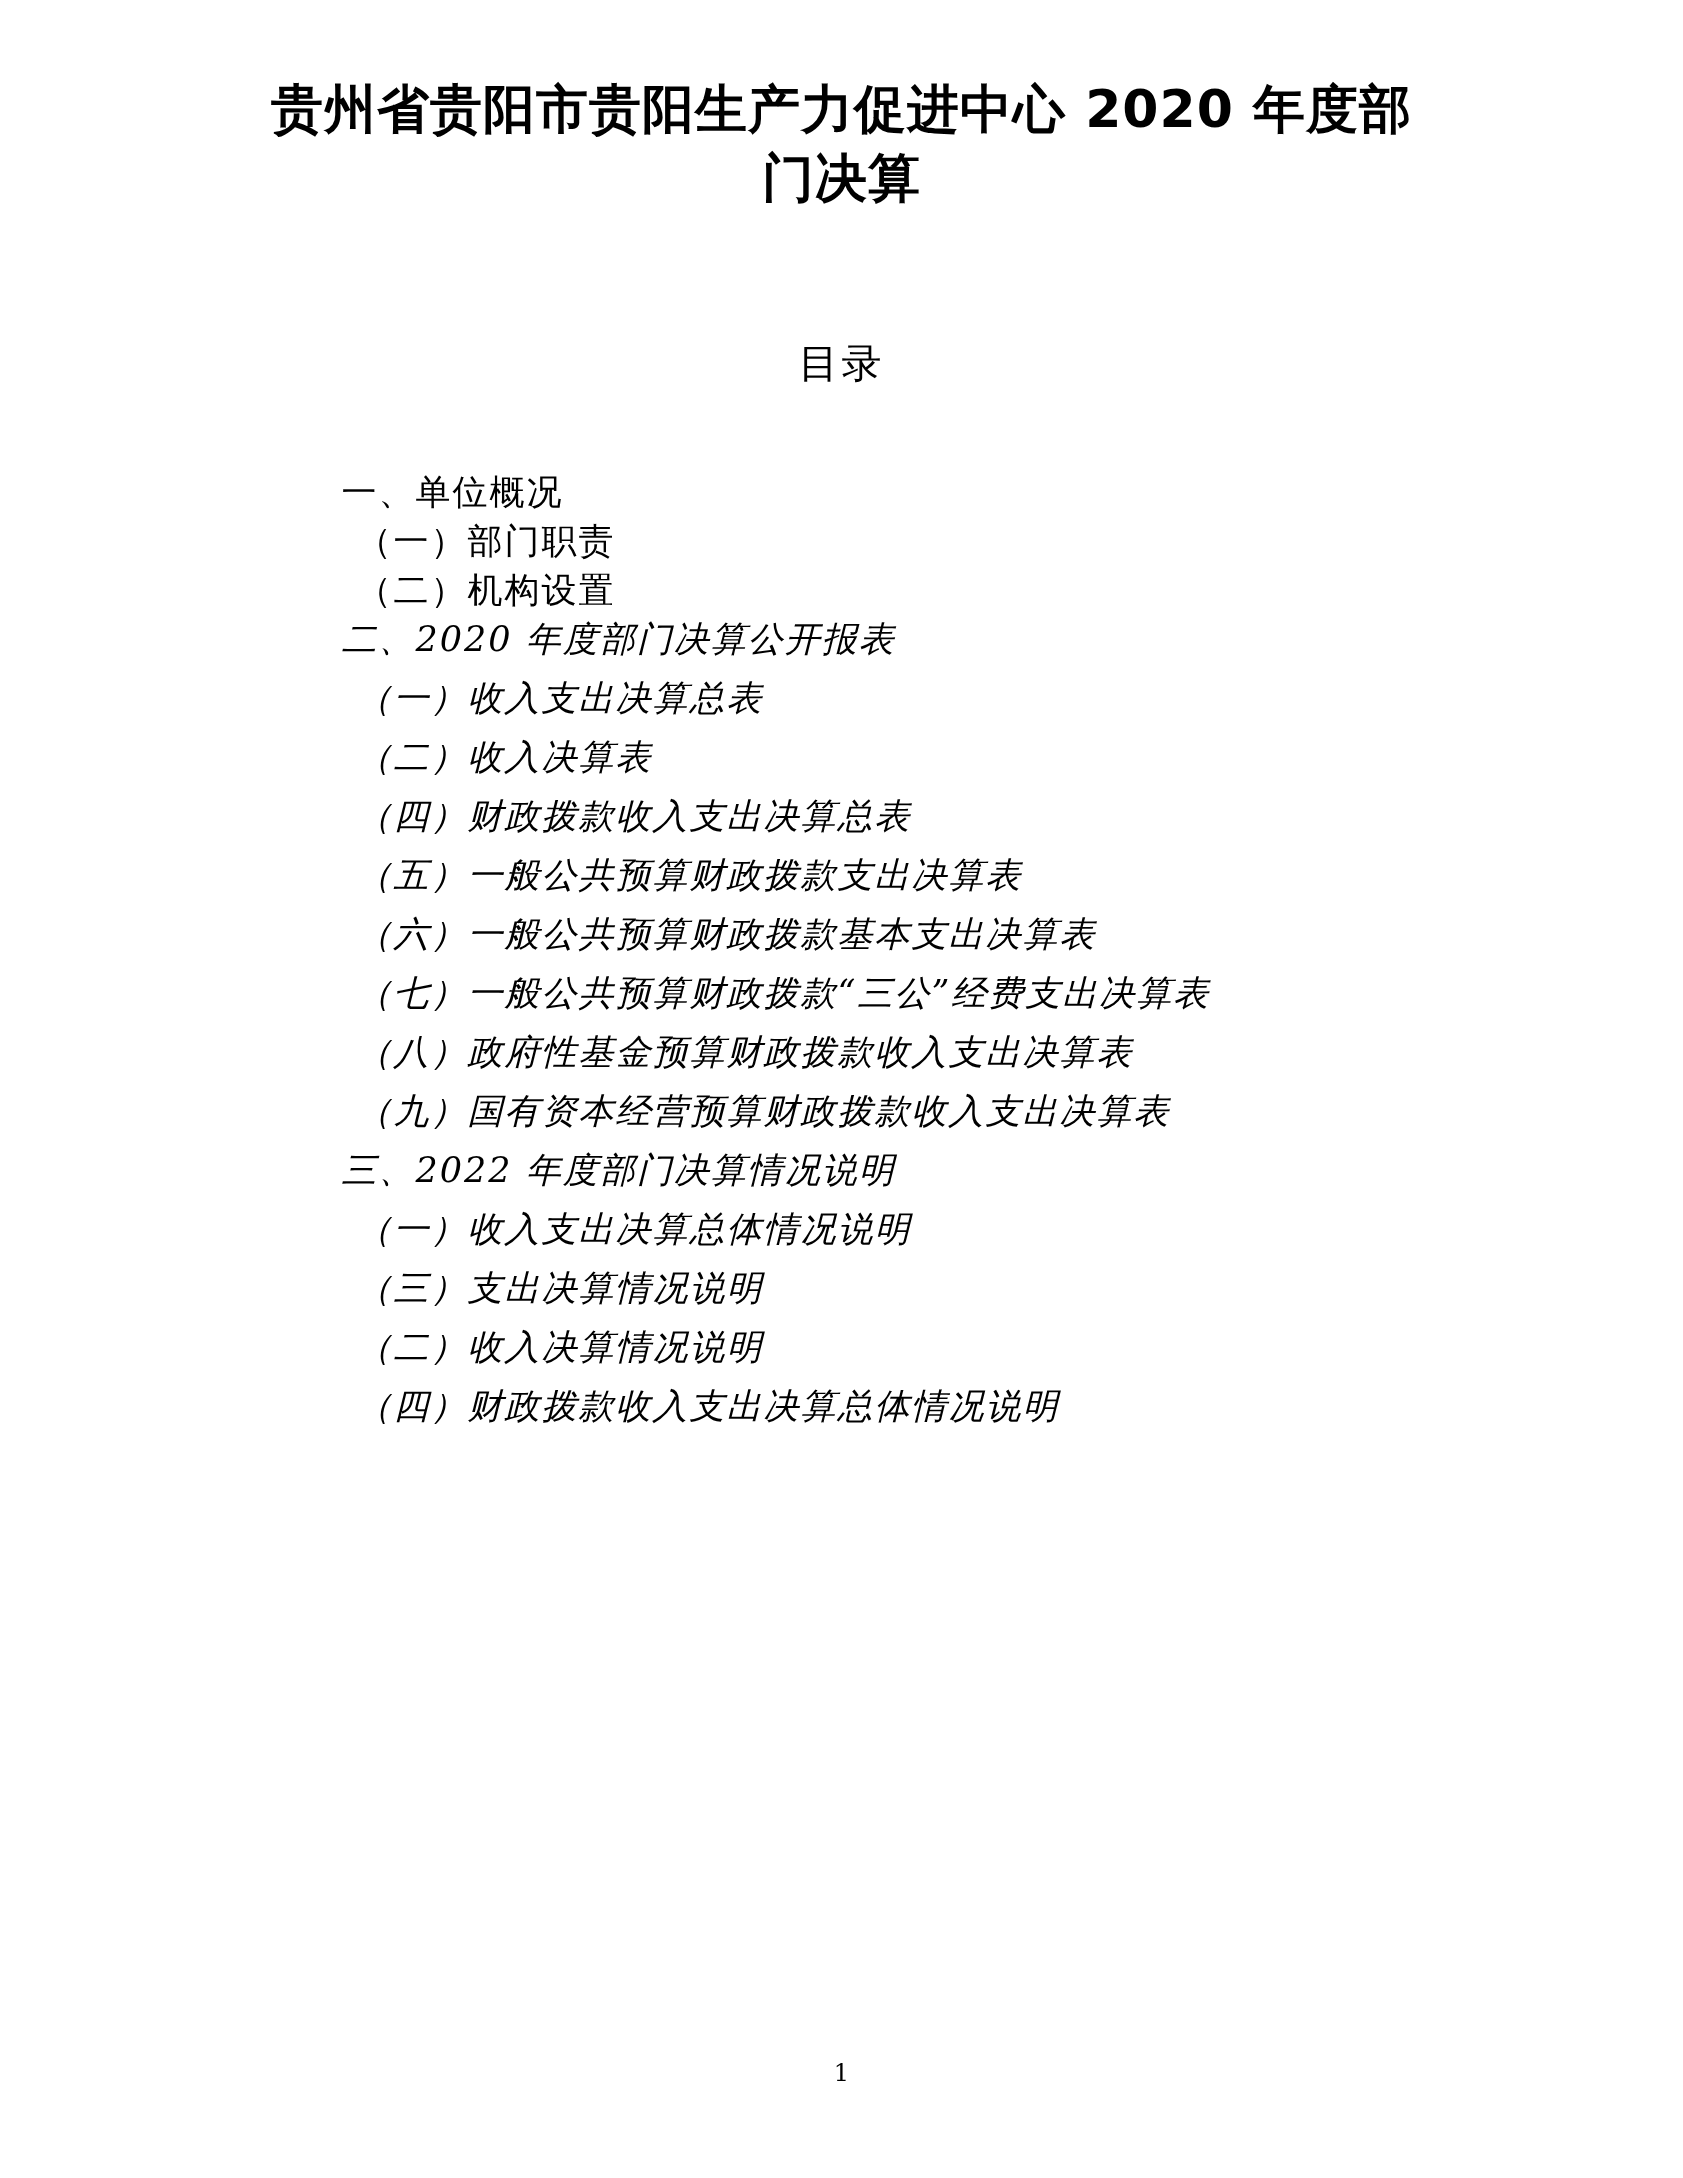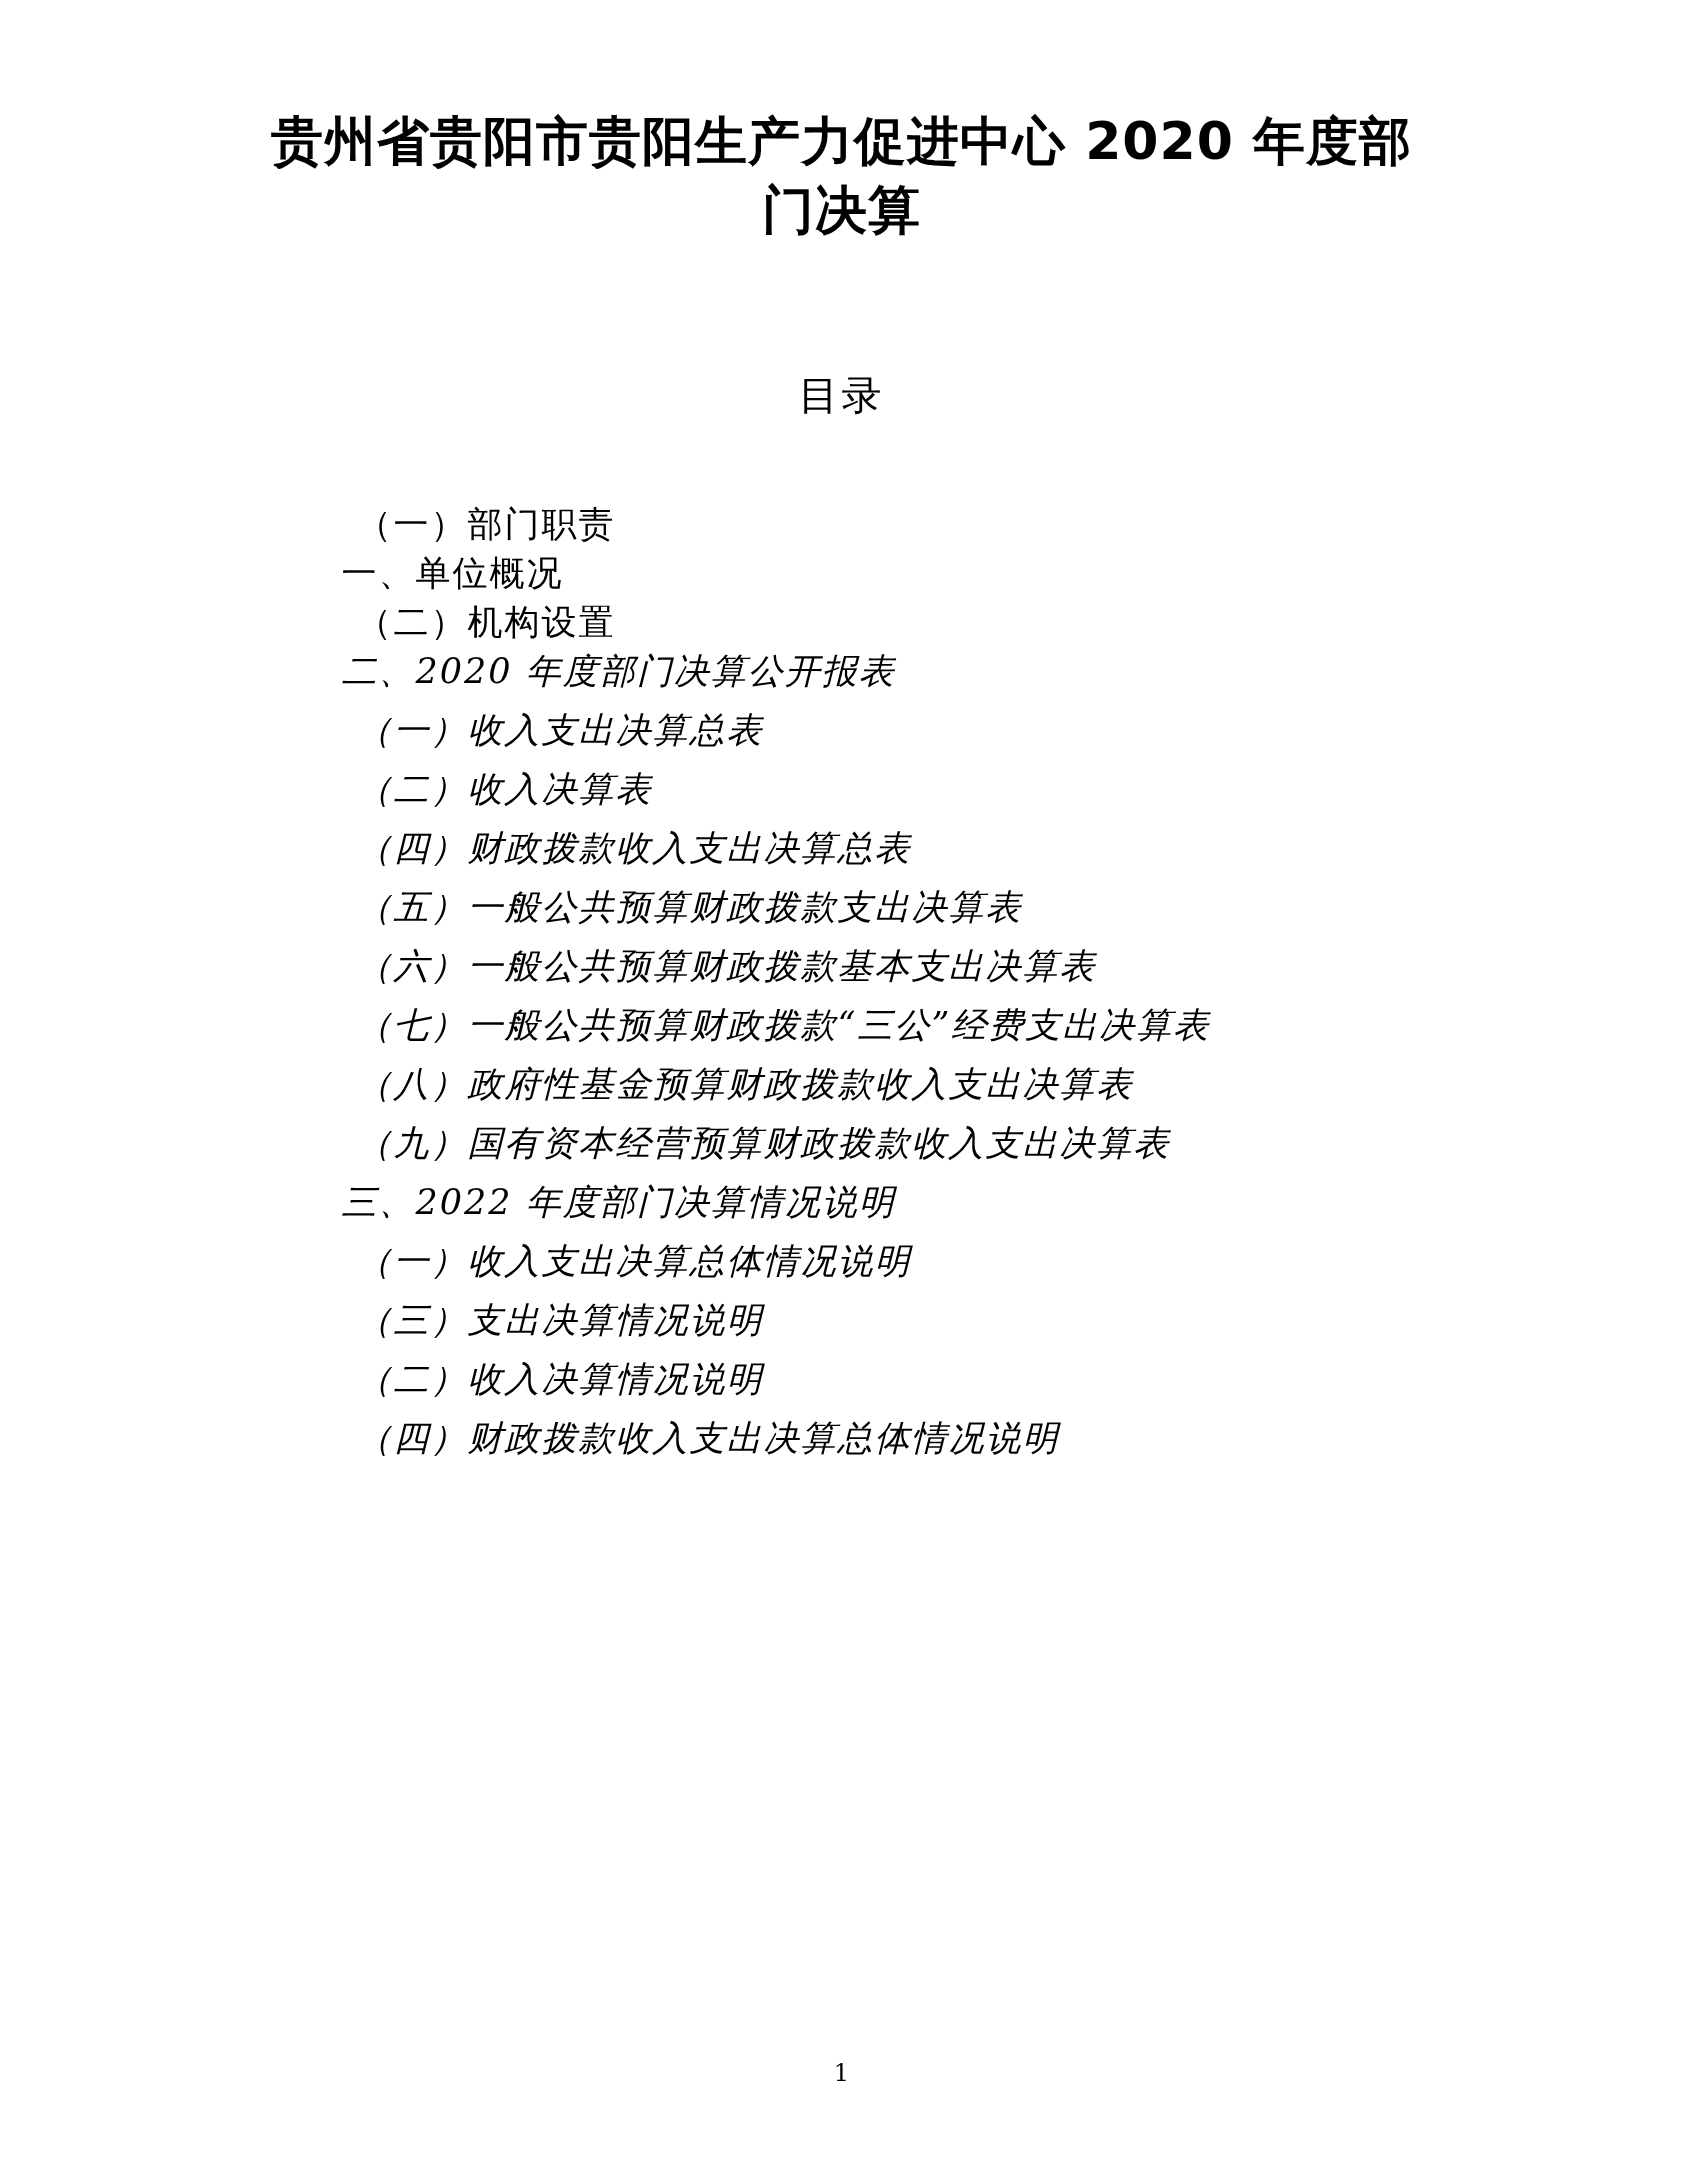--- a/index.html
+++ b/index.html
@@ -13,21 +13,21 @@
     background: #ffffff;
     position: relative;
     box-sizing: border-box;
     font-family: "DejaVu Serif", "Liberation Serif", serif;
     color: #000000;
     overflow: hidden;
   }
   .doc-title {
     width: 1168px;
     margin: 0 auto;
-    padding-top: 107px;
+    padding-top: 75px;
     text-align: center;
     font-family: "DejaVu Sans", "Liberation Sans", sans-serif;
     font-weight: bold;
     font-size: 52px;
     line-height: 1.32;
     letter-spacing: 1px;
   }
   .toc-heading {
     margin-top: 124px;
     text-align: center;
@@ -79,22 +79,22 @@
 </head>
 <body>
 
 <div class="page">
 
   <h1 class="doc-title">贵州省贵阳市贵阳生产力促进中心 2020 年度部门决算</h1>
 
   <div class="toc-heading">目录</div>
 
   <ul class="toc-list">
+    <li class="toc-item lvl-1 tight">一、单位概况</li>
     <li class="toc-item lvl-2 tight">（一）部门职责</li>
-    <li class="toc-item lvl-1 tight">一、单位概况</li>
     <li class="toc-item lvl-2 tight">（二）机构设置</li>
     <li class="toc-item lvl-1 gap-after">二、2020 年度部门决算公开报表</li>
     <li class="toc-item lvl-2 gap-after">（一）收入支出决算总表</li>
     <li class="toc-item lvl-2 gap-after">（二）收入决算表</li>
     <li class="toc-item lvl-2 gap-after">（四）财政拨款收入支出决算总表</li>
     <li class="toc-item lvl-2 gap-after">（五）一般公共预算财政拨款支出决算表</li>
     <li class="toc-item lvl-2 gap-after">（六）一般公共预算财政拨款基本支出决算表</li>
     <li class="toc-item lvl-2 gap-after">（七）一般公共预算财政拨款“三公”经费支出决算表</li>
     <li class="toc-item lvl-2 gap-after">（八）政府性基金预算财政拨款收入支出决算表</li>
     <li class="toc-item lvl-2 gap-after">（九）国有资本经营预算财政拨款收入支出决算表</li>

